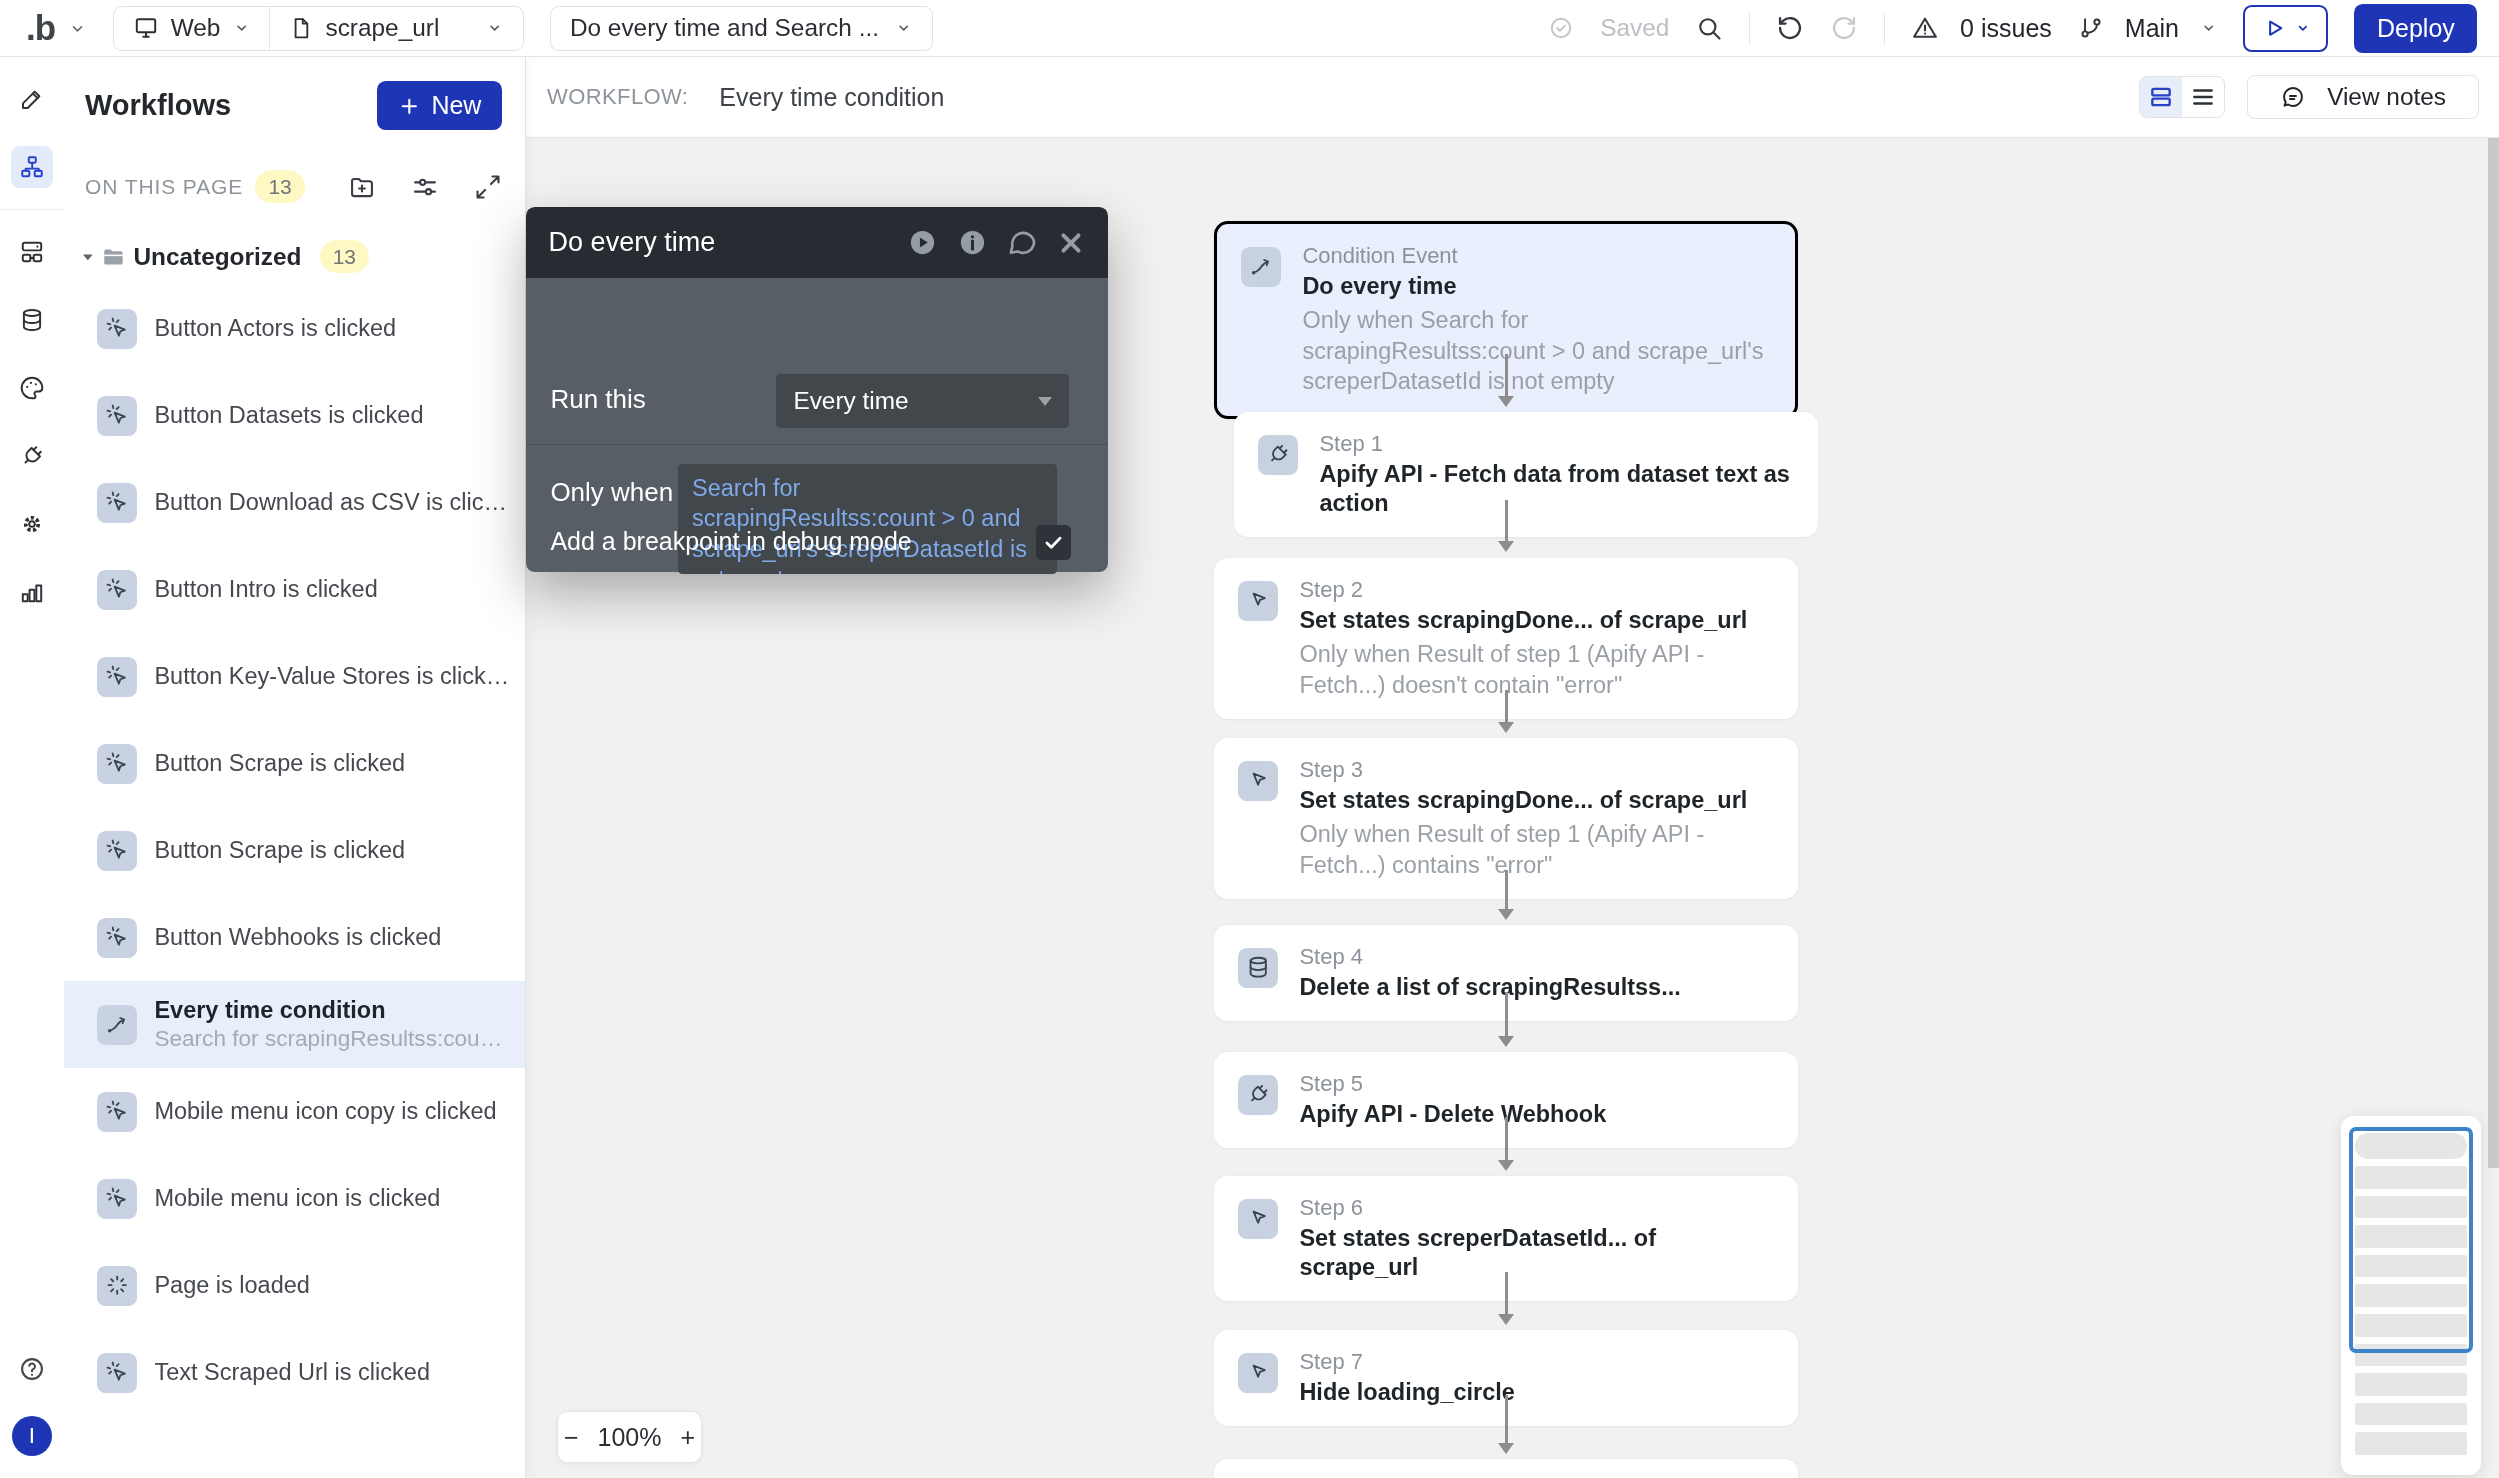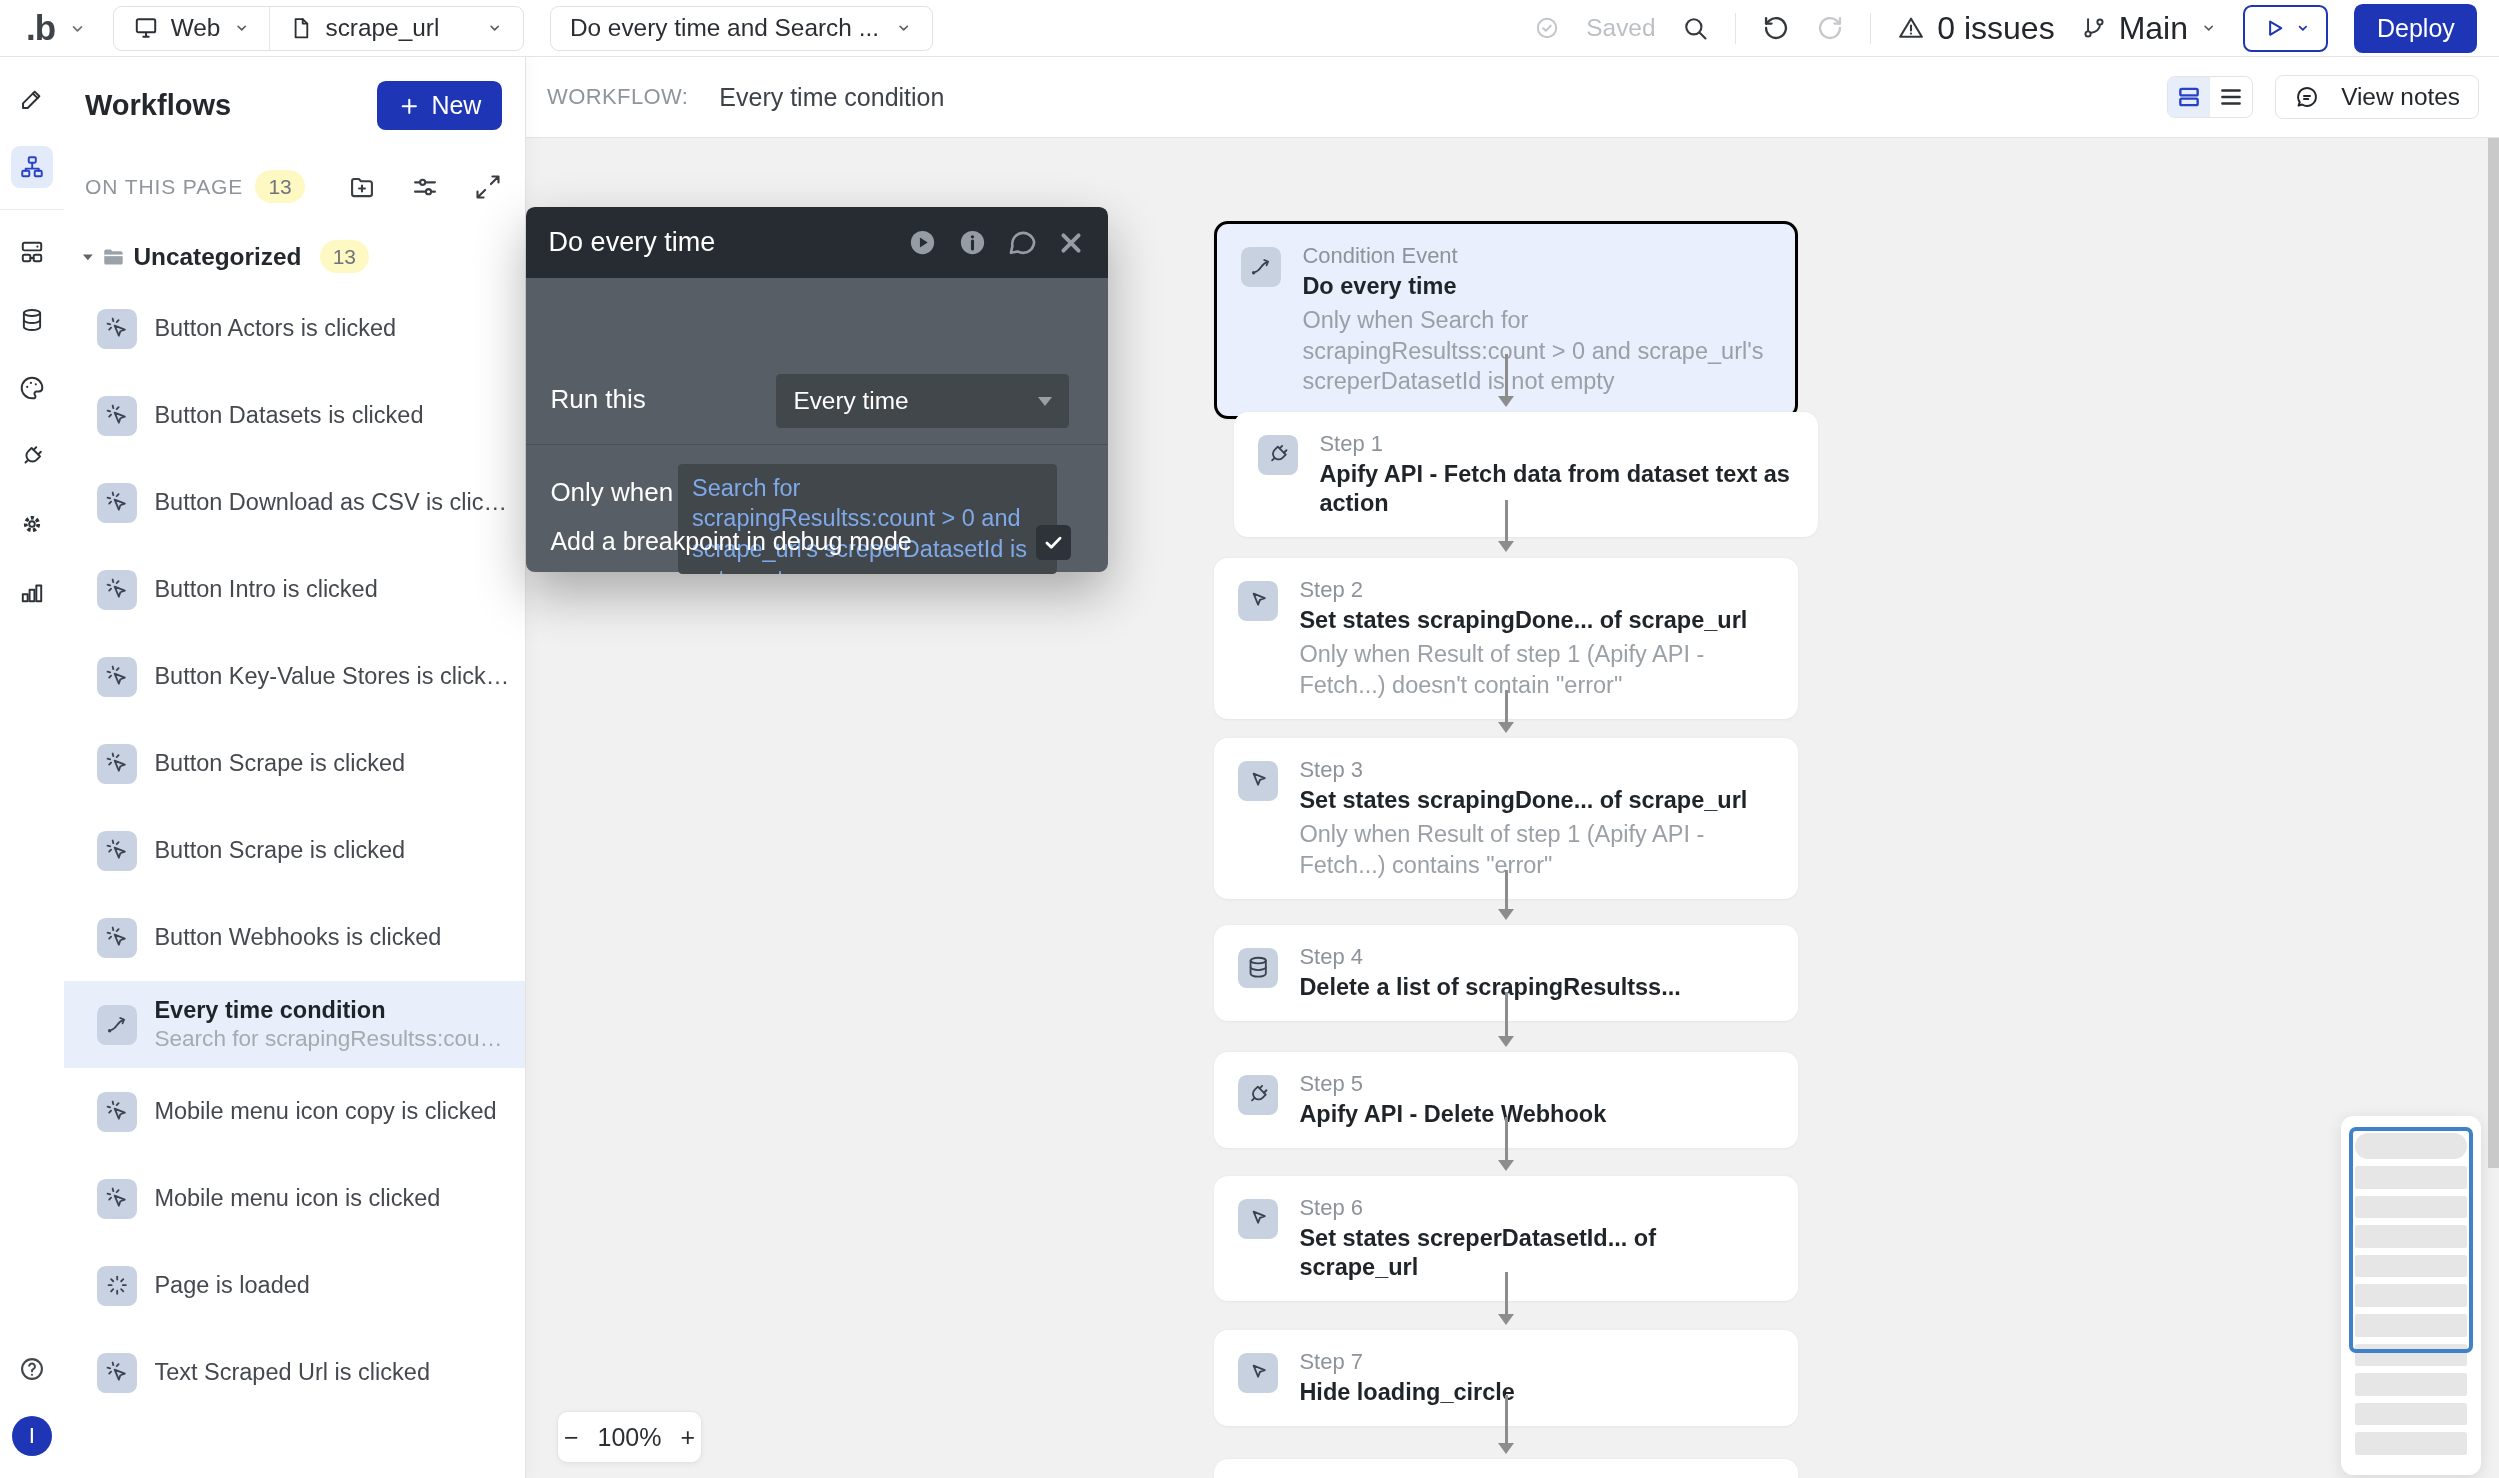--- a/index.html
+++ b/index.html
@@ -18,21 +18,21 @@
   .dd-sec.page { width:253px; }
   .dd-sec .spacer { flex:1; }
   .dd-vdiv { width:0.9px; height:100%; background:#e6e6e6; }
   .dd2 { width:383px; margin-left:26px; border:0.9px solid #e1e1e1; border-radius:8.7px; height:45px;
     display:flex; align-items:center; justify-content:space-between; padding:0 19px; font-size:24.4px; color:#2b2f34; background:#fff; }
   .tb-right { margin-left:auto; display:flex; align-items:center; gap:26px; padding-right:22.6px; }
   .saved { display:flex; align-items:center; gap:26px; font-size:24.4px; color:#bcbfc3; }
   .tb-ic { color:#35393e; }
   .tb-ic.dim { color:#c6c8cb; }
   .tb-vdiv { width:0.9px; height:31px; background:#e4e4e4; }
-  .issues, .branch { display:flex; align-items:center; gap:12px; font-size:32px; color:#23262b; }
+  .issues, .branch { display:flex; align-items:center; gap:21px; font-size:25px; color:#23262b; }
   .preview-btn { width:85px; height:47px; border:2.2px solid #1e35b5; border-radius:8.7px; background:#fff;
     display:flex; align-items:center; justify-content:center; gap:8.7px; color:#1e35b5; cursor:pointer; }
   .deploy-btn { height:49px; padding:0 22.6px; background:#1e35b5; color:#fff; border-radius:8.7px;
     font-size:25px; display:flex; align-items:center; cursor:pointer; }
 
   
   .rail { position:absolute; top:57px; left:0; bottom:0; width:64px; background:#fff; z-index:30;
     display:flex; flex-direction:column; align-items:center; padding-top:21px; }
   .rail-btn { width:42px; height:42px; border-radius:8.7px; display:flex; align-items:center; justify-content:center;
     color:#2d3237; margin-bottom:26px; cursor:pointer; }
@@ -70,21 +70,21 @@
 
   
   .canvas-head { position:absolute; left:526px; right:0; top:57px; height:81px; background:#fff;
     border-bottom:0.9px solid #e3e3e3; display:flex; align-items:center; padding:0 21px; z-index:10; }
   .ch-label { font-size:22px; color:#8f959b; letter-spacing:0.4px; }
   .ch-name { font-size:25px; color:#3e4349; margin-left:31px; }
   .seg { display:flex; border:0.9px solid #e3e3e3; border-radius:7.8px; overflow:hidden; height:42px; margin-left:auto; background:#fff; }
   .seg-btn { width:42px; display:flex; align-items:center; justify-content:center; color:#2d3237; cursor:pointer; }
   .seg-btn.active { background:#e7edf9; color:#2742c8; }
   .notes-btn { margin-left:22.6px; height:44px; border:0.9px solid #e3e3e3; border-radius:7.8px; background:#fff;
-    display:flex; align-items:center; gap:21px; padding:0 18px; font-size:24.4px; color:#23272c; cursor:pointer; }
+    display:flex; align-items:center; gap:21px; padding:0 32px; font-size:24.4px; color:#23272c; cursor:pointer; }
 
   
   .canvas { position:absolute; left:526px; right:0; top:138px; bottom:0; overflow:hidden; background:#f1f1f1; }
   .node { position:absolute; left:688px; width:584px; background:#fff; border-radius:14px;
     display:flex; gap:21px; padding:19px 24.4px; box-shadow:0 0.9px 2.6px rgba(0,0,0,0.05); cursor:pointer; }
   .node.selected { background:#e9effc; border:3px solid #000000; }
   .node-ic { width:40px; height:40px; border-radius:8.7px; background:#c7d1e0; color:#39414e;
     display:flex; align-items:center; justify-content:center; flex:0 0 auto; margin-top:3.5px; }
   .node-tag { font-size:22px; color:#8d939a; }
   .node-title { font-size:23.5px; font-weight:700; color:#1f2429; line-height:1.25; margin-top:2.6px; }

